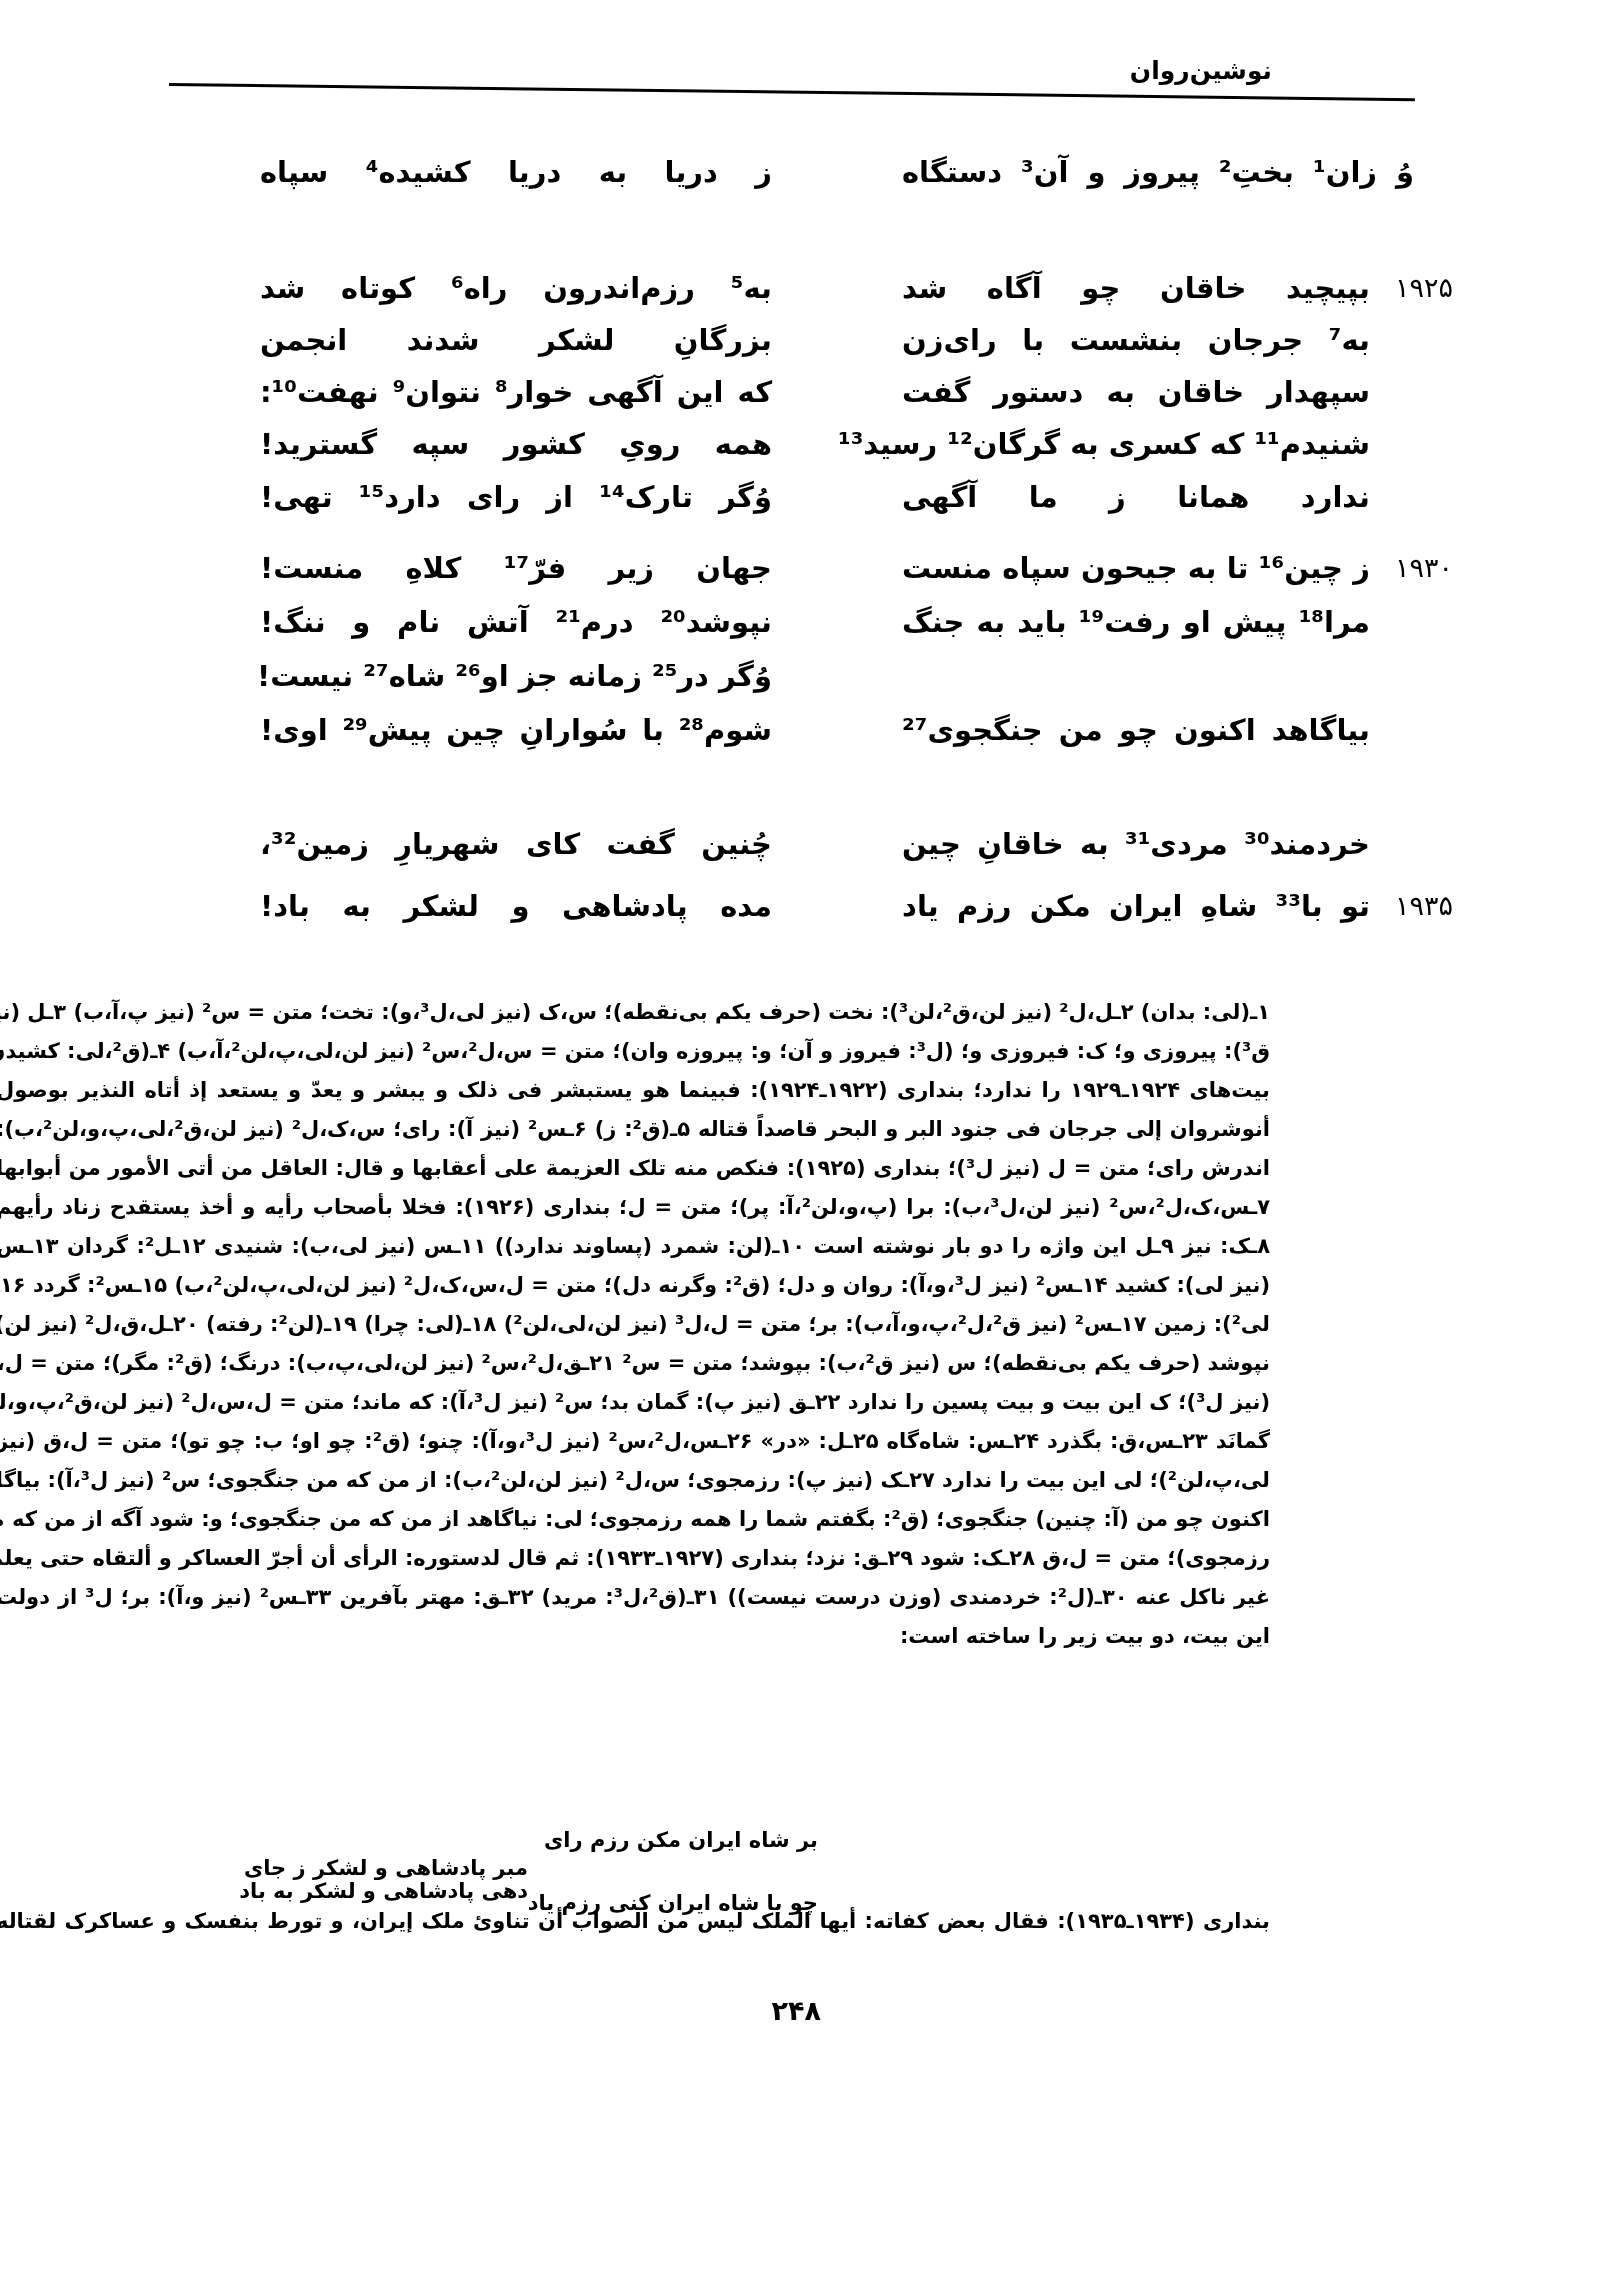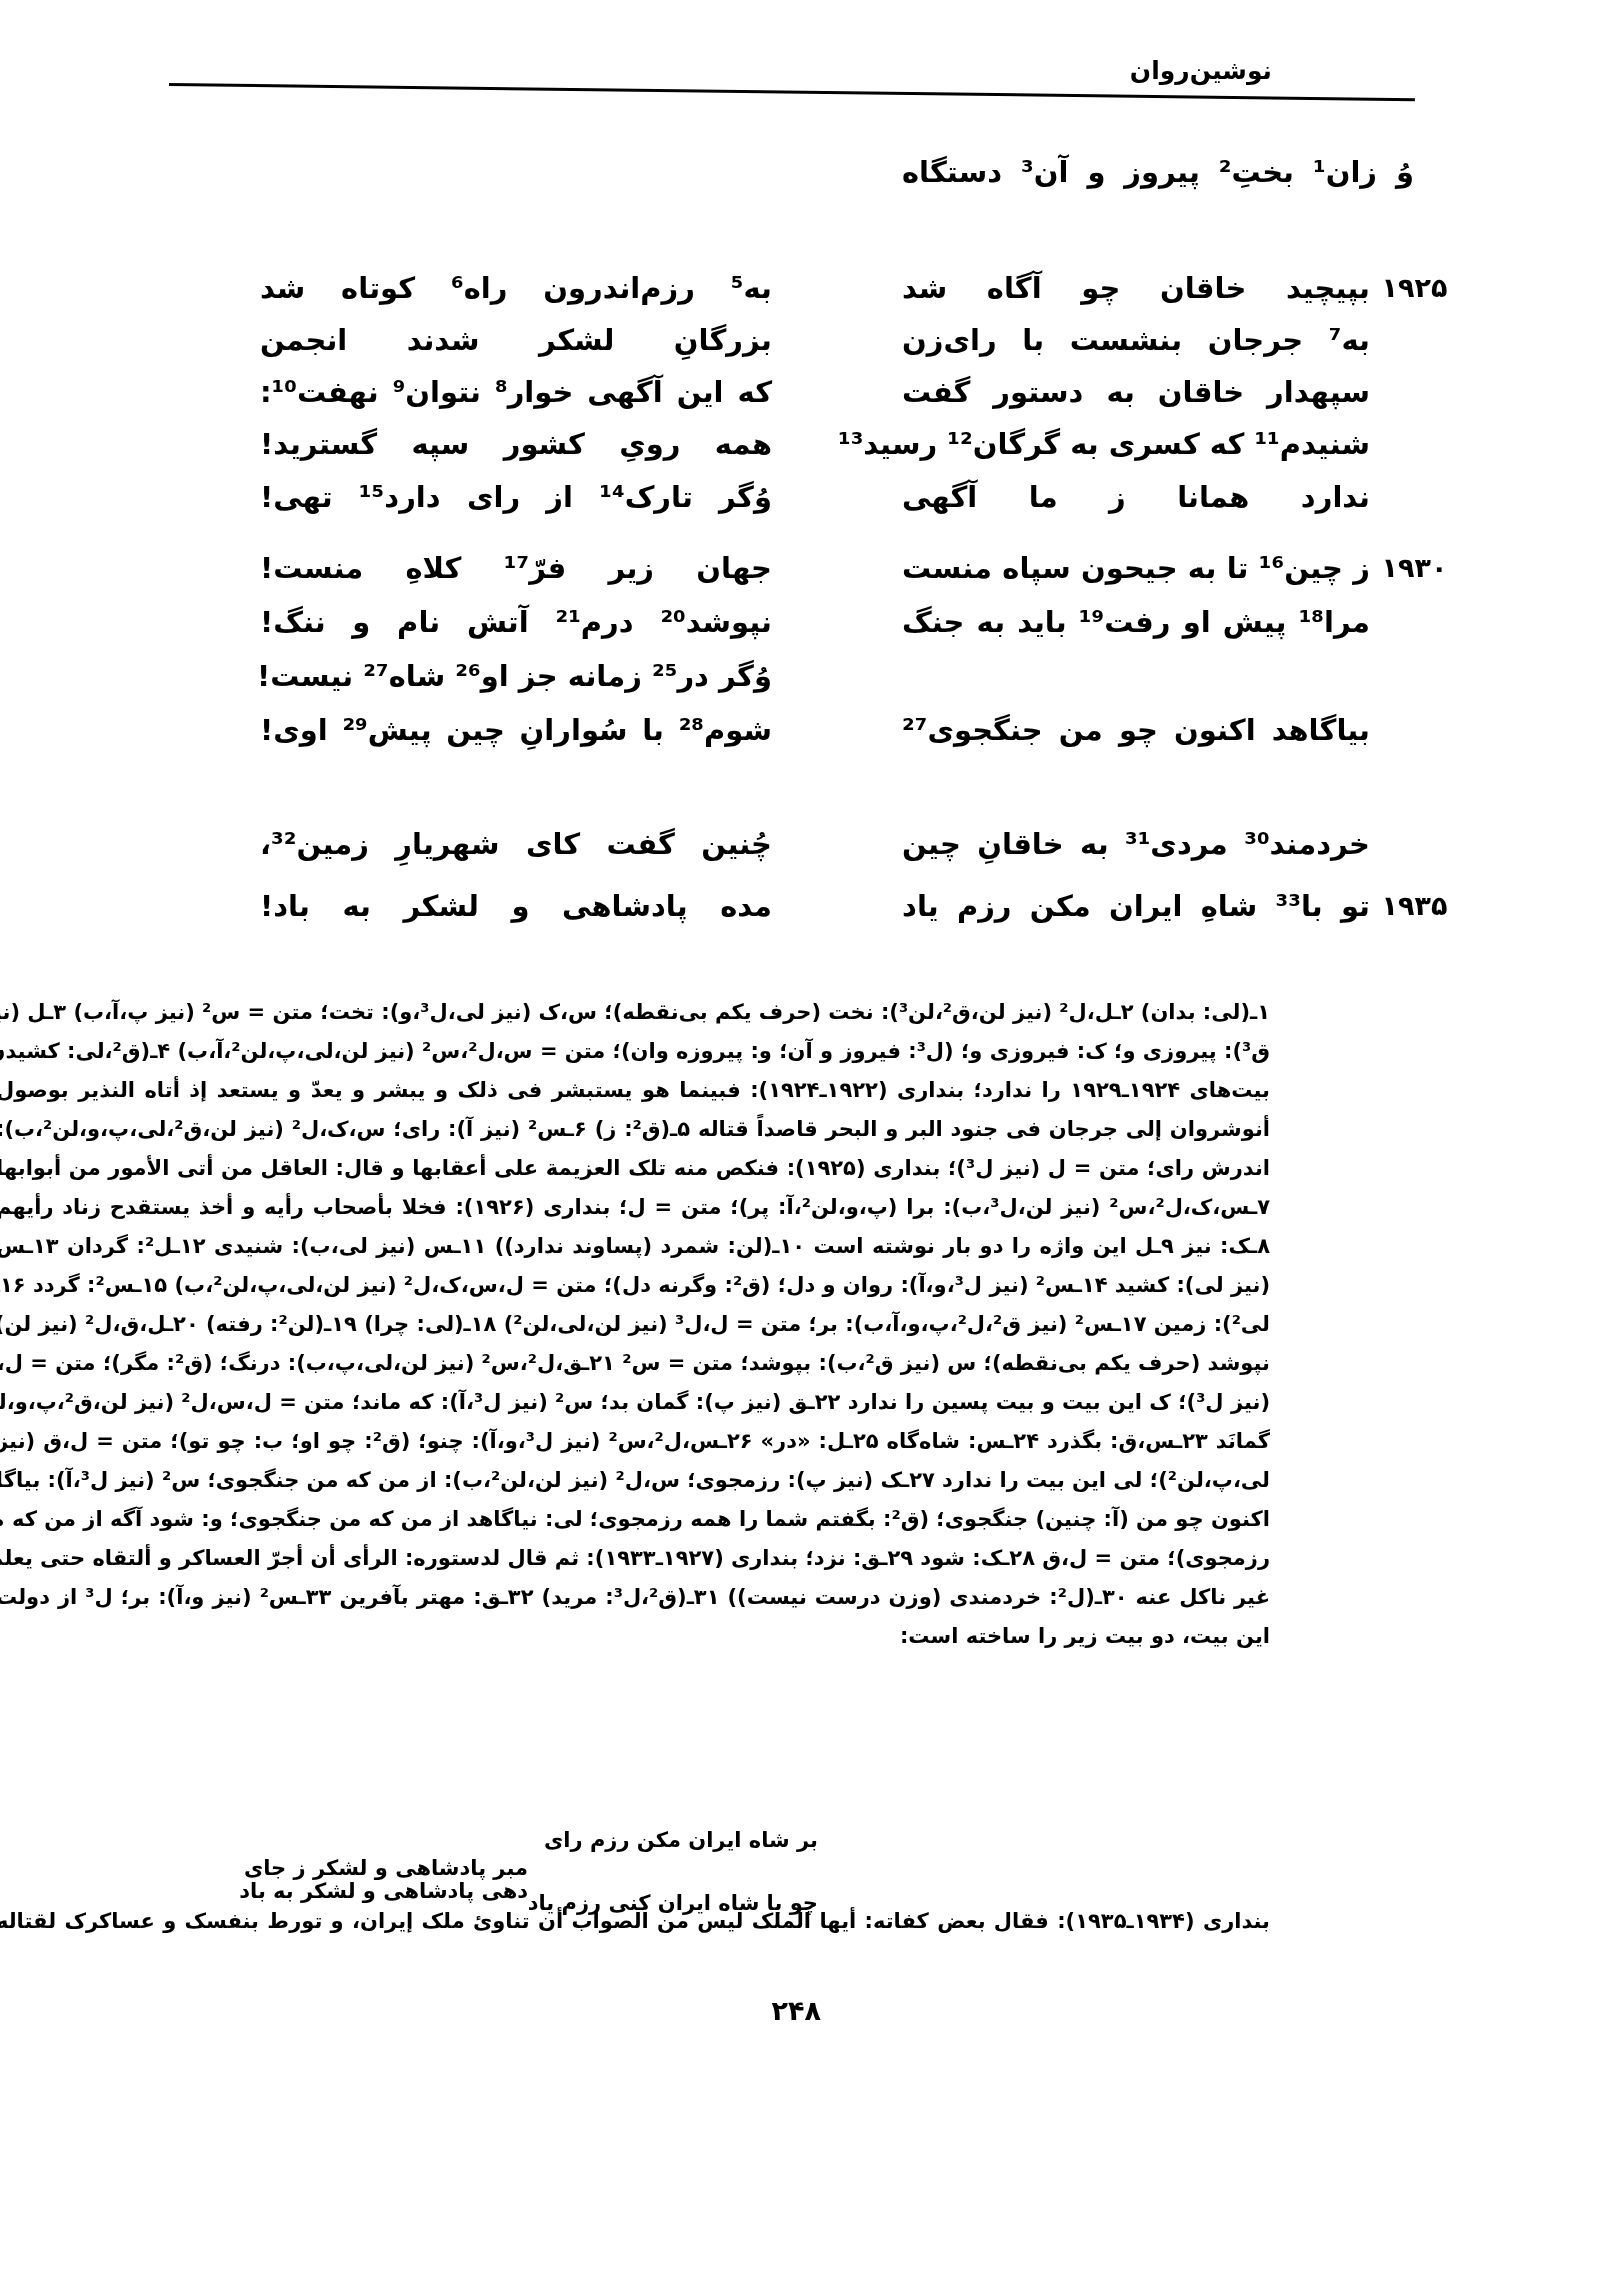--- a/index.html
+++ b/index.html
@@ -23,21 +23,21 @@
       direction: rtl; font-size: 29px; font-weight: bold; line-height: 58px;
     }
     .hemi {
       position: absolute; top: 0; height: 58px; white-space: nowrap;
       text-align: justify; text-align-last: justify; direction: rtl;
     }
     .hemi.right { right: 193px; width: 512px; }
     .hemi.left  { right: 835px; width: 512px; }
     .line-no {
       position: absolute; top: 0; right: 154px; width: 77px;
-      text-align: center; font-size: 27px; font-weight: bold; direction: rtl;
+      text-align: right; font-size: 27px; font-weight: normal; direction: rtl;
     }
     .hemi.right.numbered { right: 237px; width: 468px; }
     .footnotes {
       position: absolute; top: 985px; right: 166px; width: 1274px;
       direction: rtl; text-align: justify; text-align-last: right;
       font-size: 21px; font-weight: bold; line-height: 39px;
     }
     .fn-line { display: block; height: 39px; white-space: nowrap; overflow: hidden; text-align: justify; text-align-last: justify; }
     .fn-line.last { text-align-last: right; }
     .fn-verse {
@@ -57,20 +57,21 @@
 </head>
 <body>
 
 <div class="page">
 
   <div class="running-head">نوشین‌روان</div>
   <div class="head-rule"></div>
 
   <div class="verse-row" style="top:135px;">
     <span class="hemi right">وُ زان¹ بختِ² پیروز و آن³ دستگاه</span>
+    <span class="hemi left">ز دریا به دریا کشیده⁴ سپاه</span>
   </div>
 
   <div class="verse-row" style="top:251px;">
     <span class="line-no">۱۹۲۵</span>
     <span class="hemi right numbered">بپیچید خاقان چو آگاه شد</span>
     <span class="hemi left">به⁵ رزم‌اندرون راه⁶ کوتاه شد</span>
   </div>
   <div class="verse-row" style="top:303px;">
     <span class="line-no"></span>
     <span class="hemi right numbered">به⁷ جرجان بنشست با رای‌زن</span>

